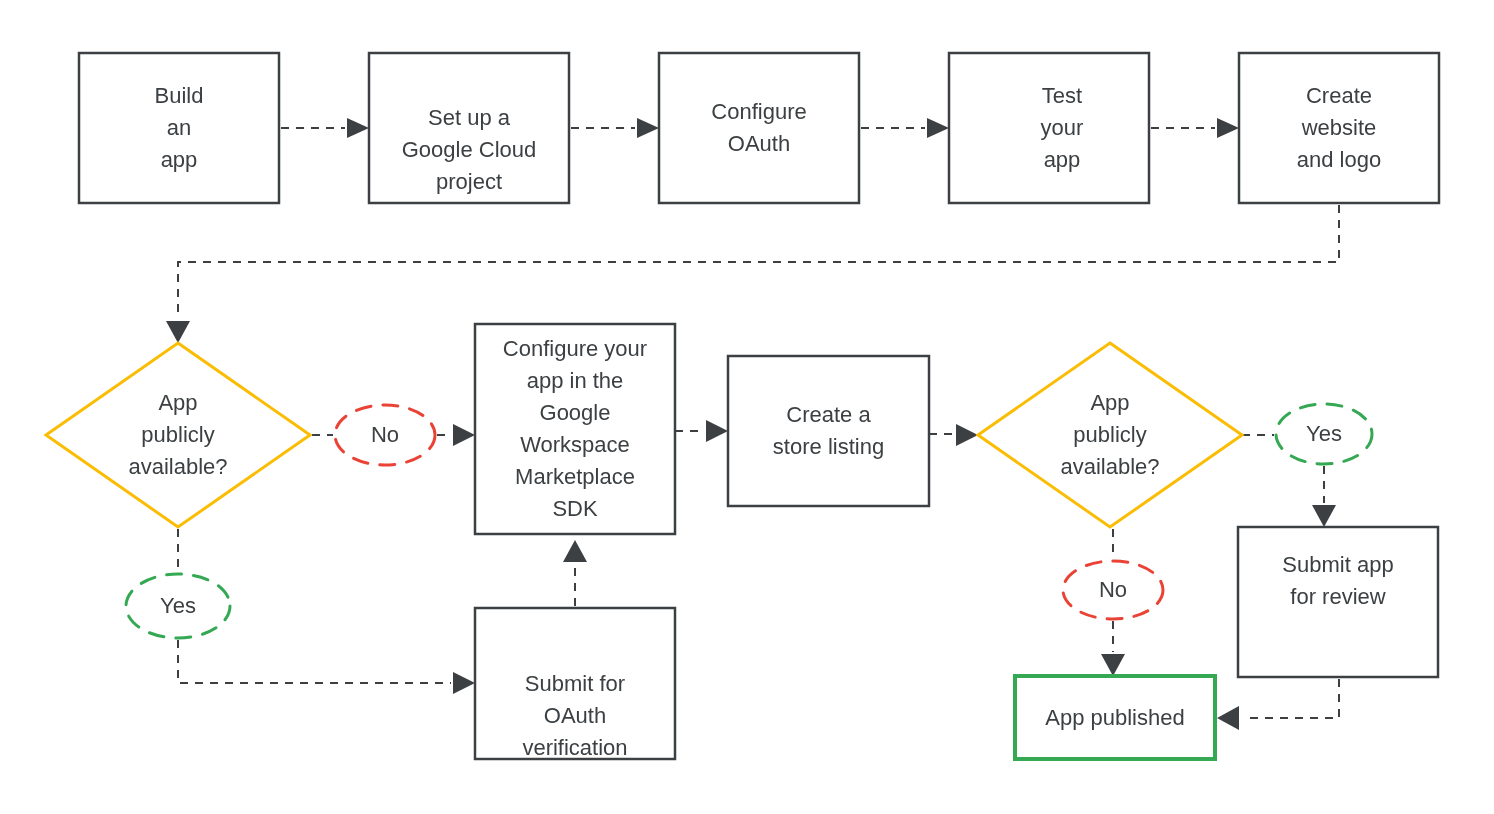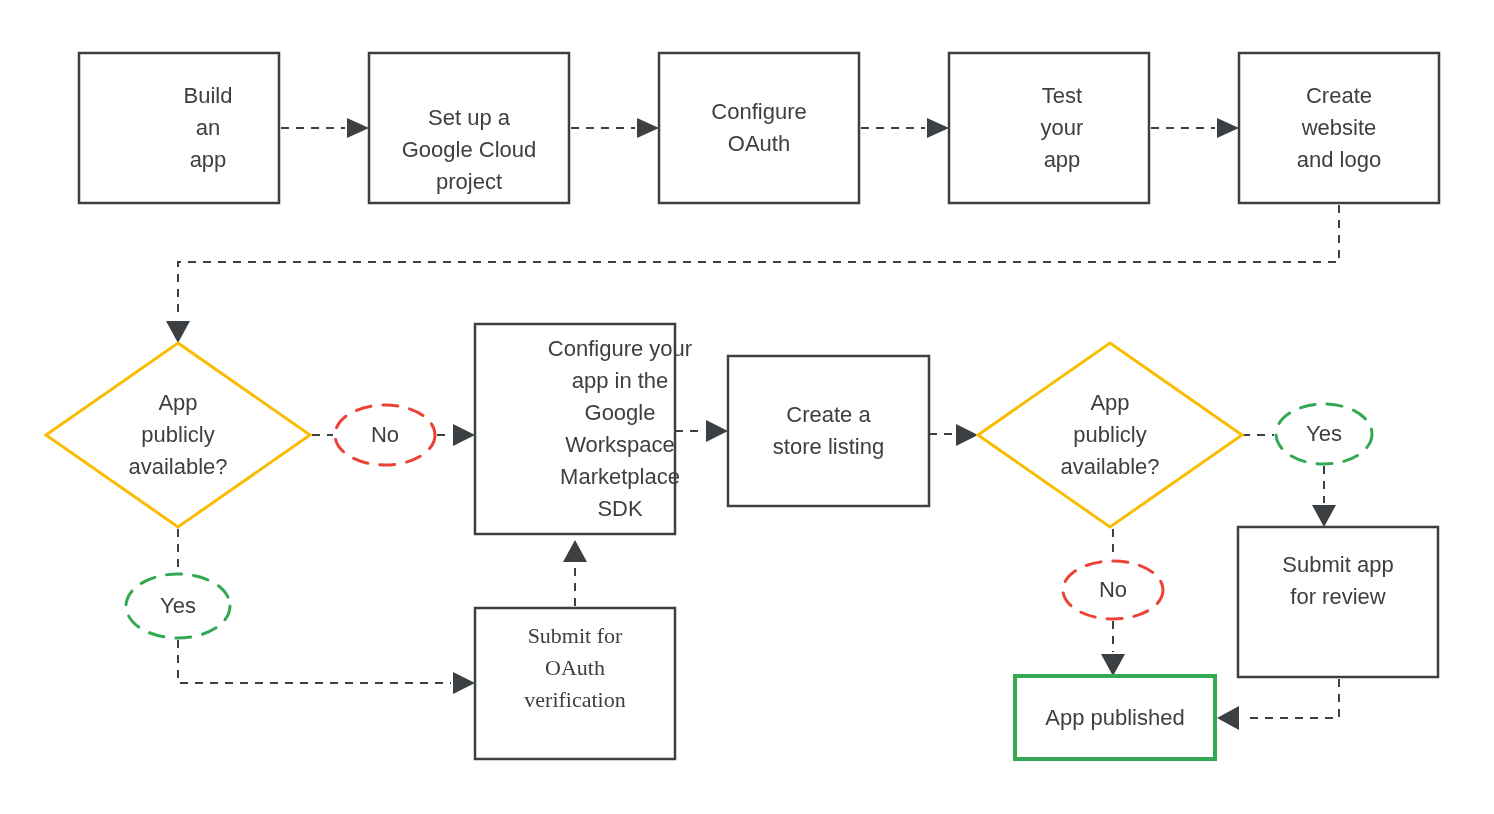--- a/index.html
+++ b/index.html
@@ -84,52 +84,52 @@
     </g>
 
     <g fill="#ffffff" stroke-width="3" stroke-linecap="round" stroke-dasharray="15 12">
       <ellipse cx="385" cy="435" rx="50" ry="30" stroke="#EA4335"></ellipse>
       <ellipse cx="178" cy="606" rx="52" ry="32" stroke="#34A853"></ellipse>
       <ellipse cx="1324" cy="434" rx="48" ry="30" stroke="#34A853"></ellipse>
       <ellipse cx="1113" cy="590" rx="50" ry="29" stroke="#EA4335"></ellipse>
     </g>
   </svg>
 
-  <div class="label" style="left:79px;   top:53px;  width:200px; height:150px;padding-left:29px;">Build
+  <div class="label" style="left:79px;   top:53px;  width:200px; height:150px;">Build
 an
 app</div>
   <div class="label" style="left:369px;  top:53px;  width:200px; height:106px;margin-top:44px;">Set up a
 Google Cloud
 project</div>
   <div class="label" style="left:659px;  top:53px;  width:200px; height:150px;text-align:center;">Configure
 OAuth</div>
   <div class="label" style="left:949px;  top:53px;  width:226px; height:150px;">Test
 your
 app</div>
   <div class="label" style="left:1239px; top:53px;  width:200px; height:150px;">Create
 website
 and logo</div>
   <div class="label" style="left:58px;   top:365px; width:240px; height:140px;">App
 publicly
 available?</div>
   <div class="label" style="left:335px;  top:405px; width:100px; height:60px;">No</div>
   <div class="label" style="left:126px;  top:574px; width:104px; height:64px;">Yes</div>
-  <div class="label" style="left:475px;  top:324px; width:200px; height:210px;margin-left:45px;">Configure your
+  <div class="label" style="left:475px;  top:324px; width:200px; height:210px;">Configure your
 app in the
 Google
 Workspace
 Marketplace
 SDK</div>
   <div class="label" style="left:728px;  top:356px; width:201px; height:150px;border-radius:30px;">Create a
 store listing</div>
   <div class="label" style="left:990px;  top:365px; width:240px; height:140px;">App
 publicly
 available?</div>
   <div class="label" style="left:1276px; top:404px; width:96px;  height:60px;">Yes</div>
   <div class="label" style="left:1063px; top:561px; width:100px; height:58px;">No</div>
-  <div class="label" style="left:475px;  top:592px; width:200px; height:151px;font-family:Liberation Serif, serif;">Submit for
+  <div class="label" style="left:475px;  top:640px; width:200px; height:151px;">Submit for
 OAuth
 verification</div>
   <div class="label" style="left:1238px; top:527px; width:200px; height:108px;">Submit app
 for review</div>
   <div class="label" style="left:1015px; top:676px; width:200px; height:83px;">App published</div>
 
 </div>
 
 </body></html>

